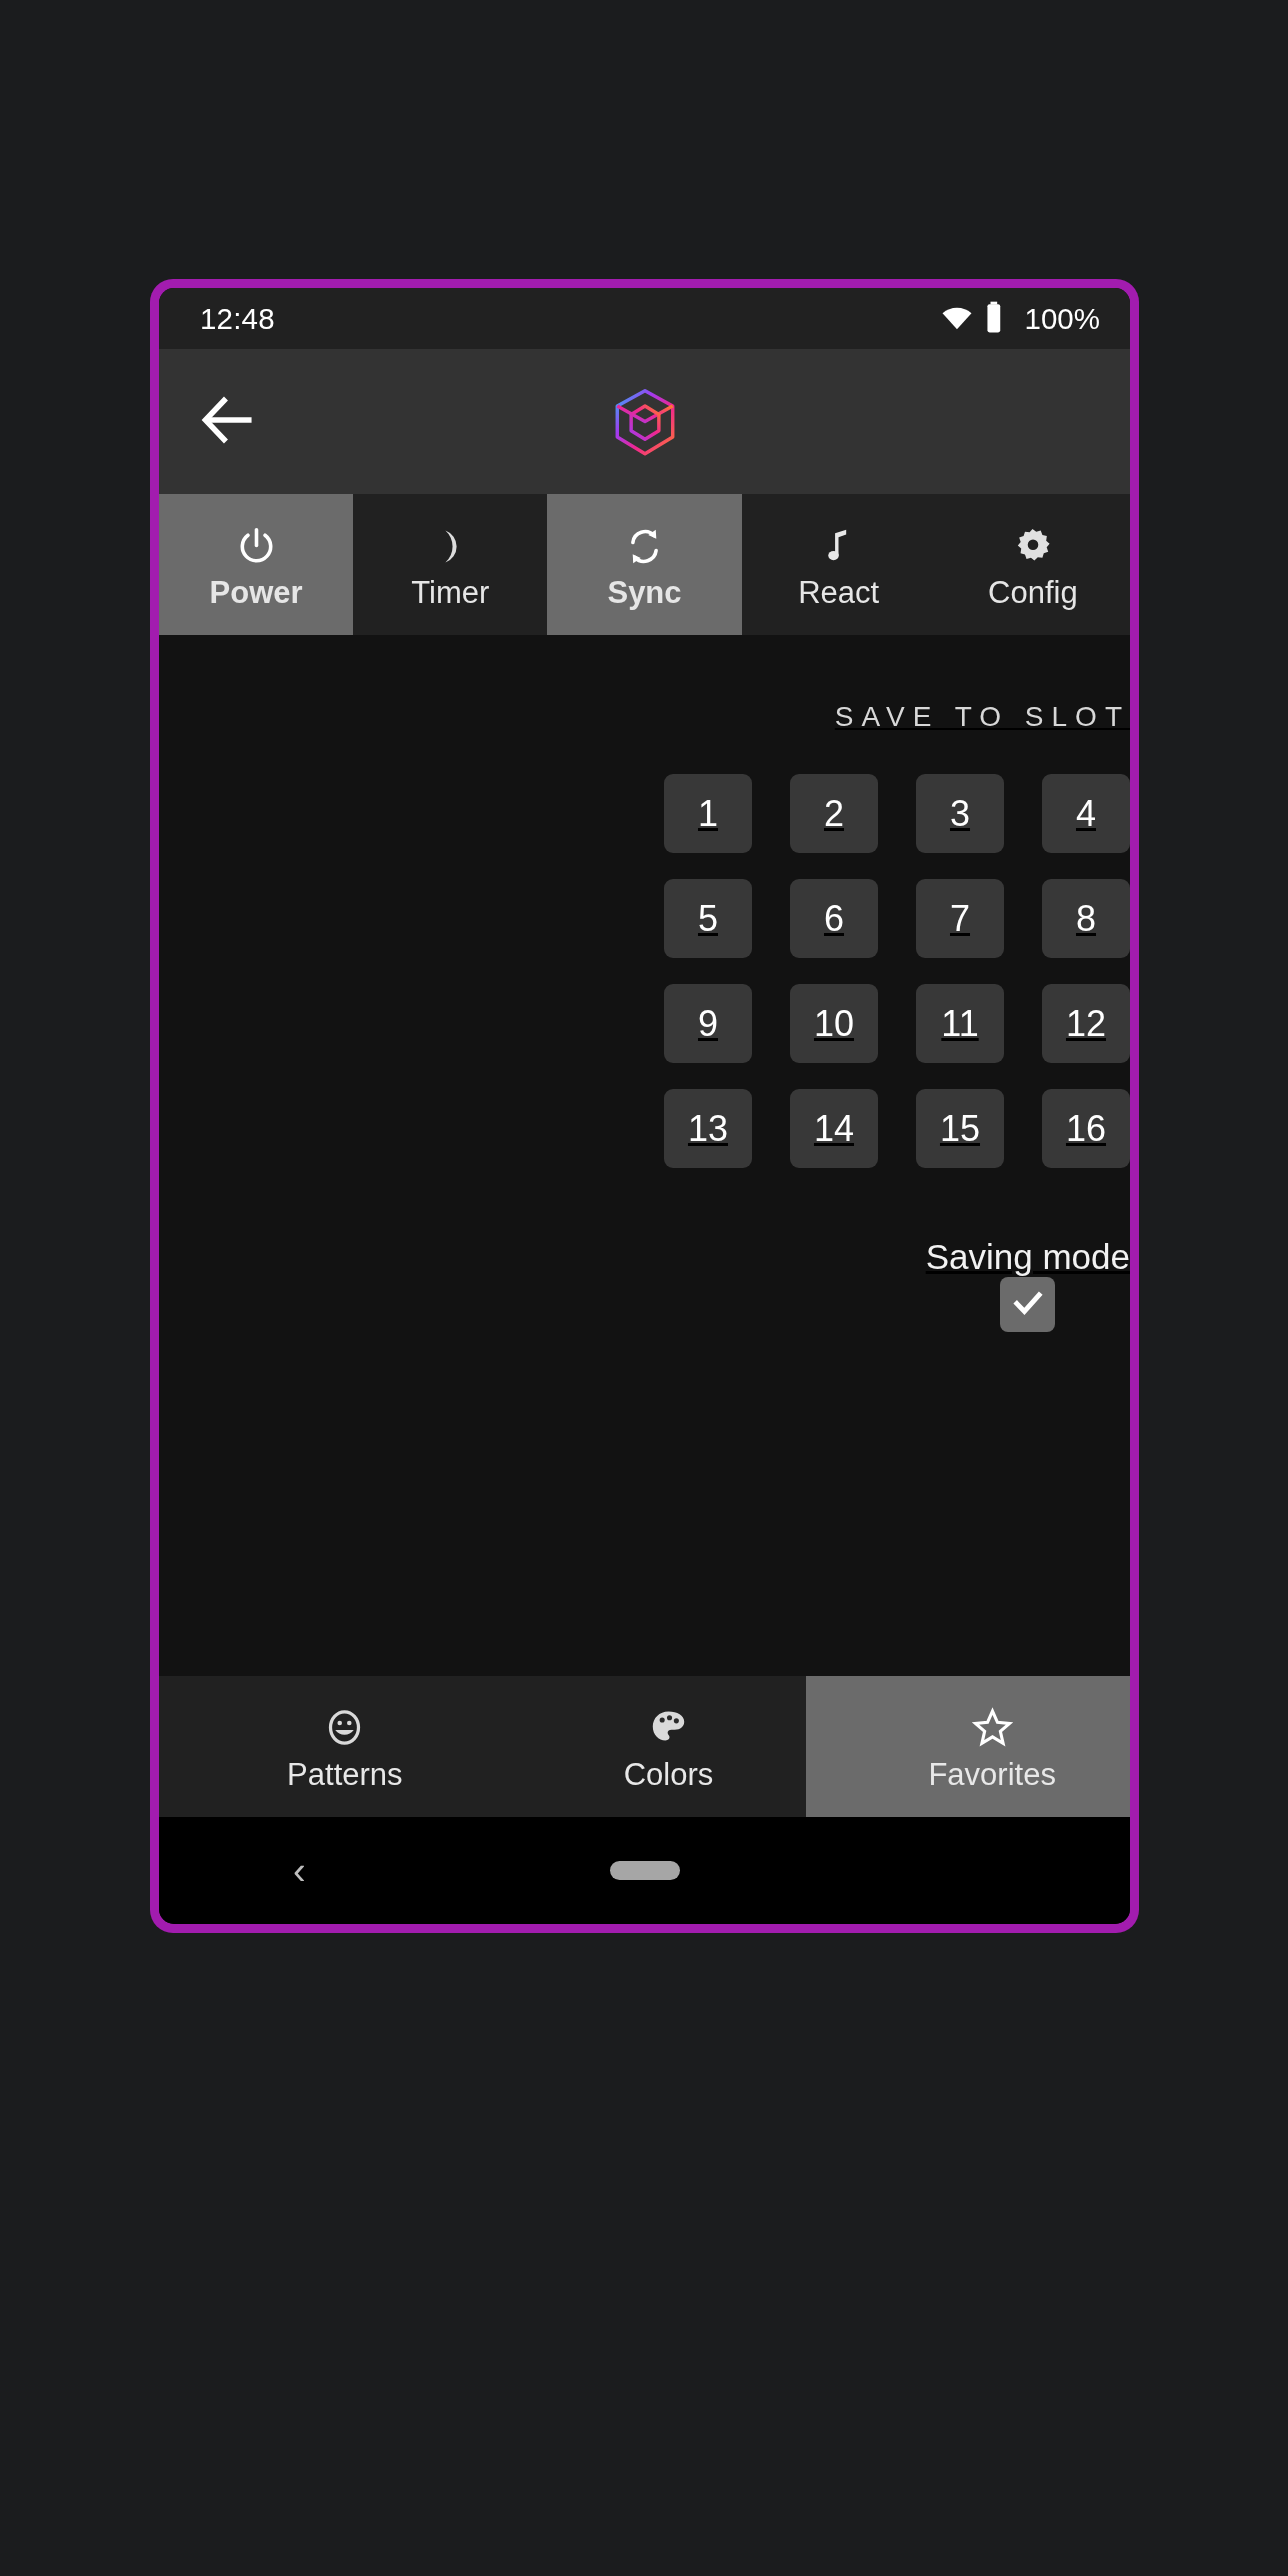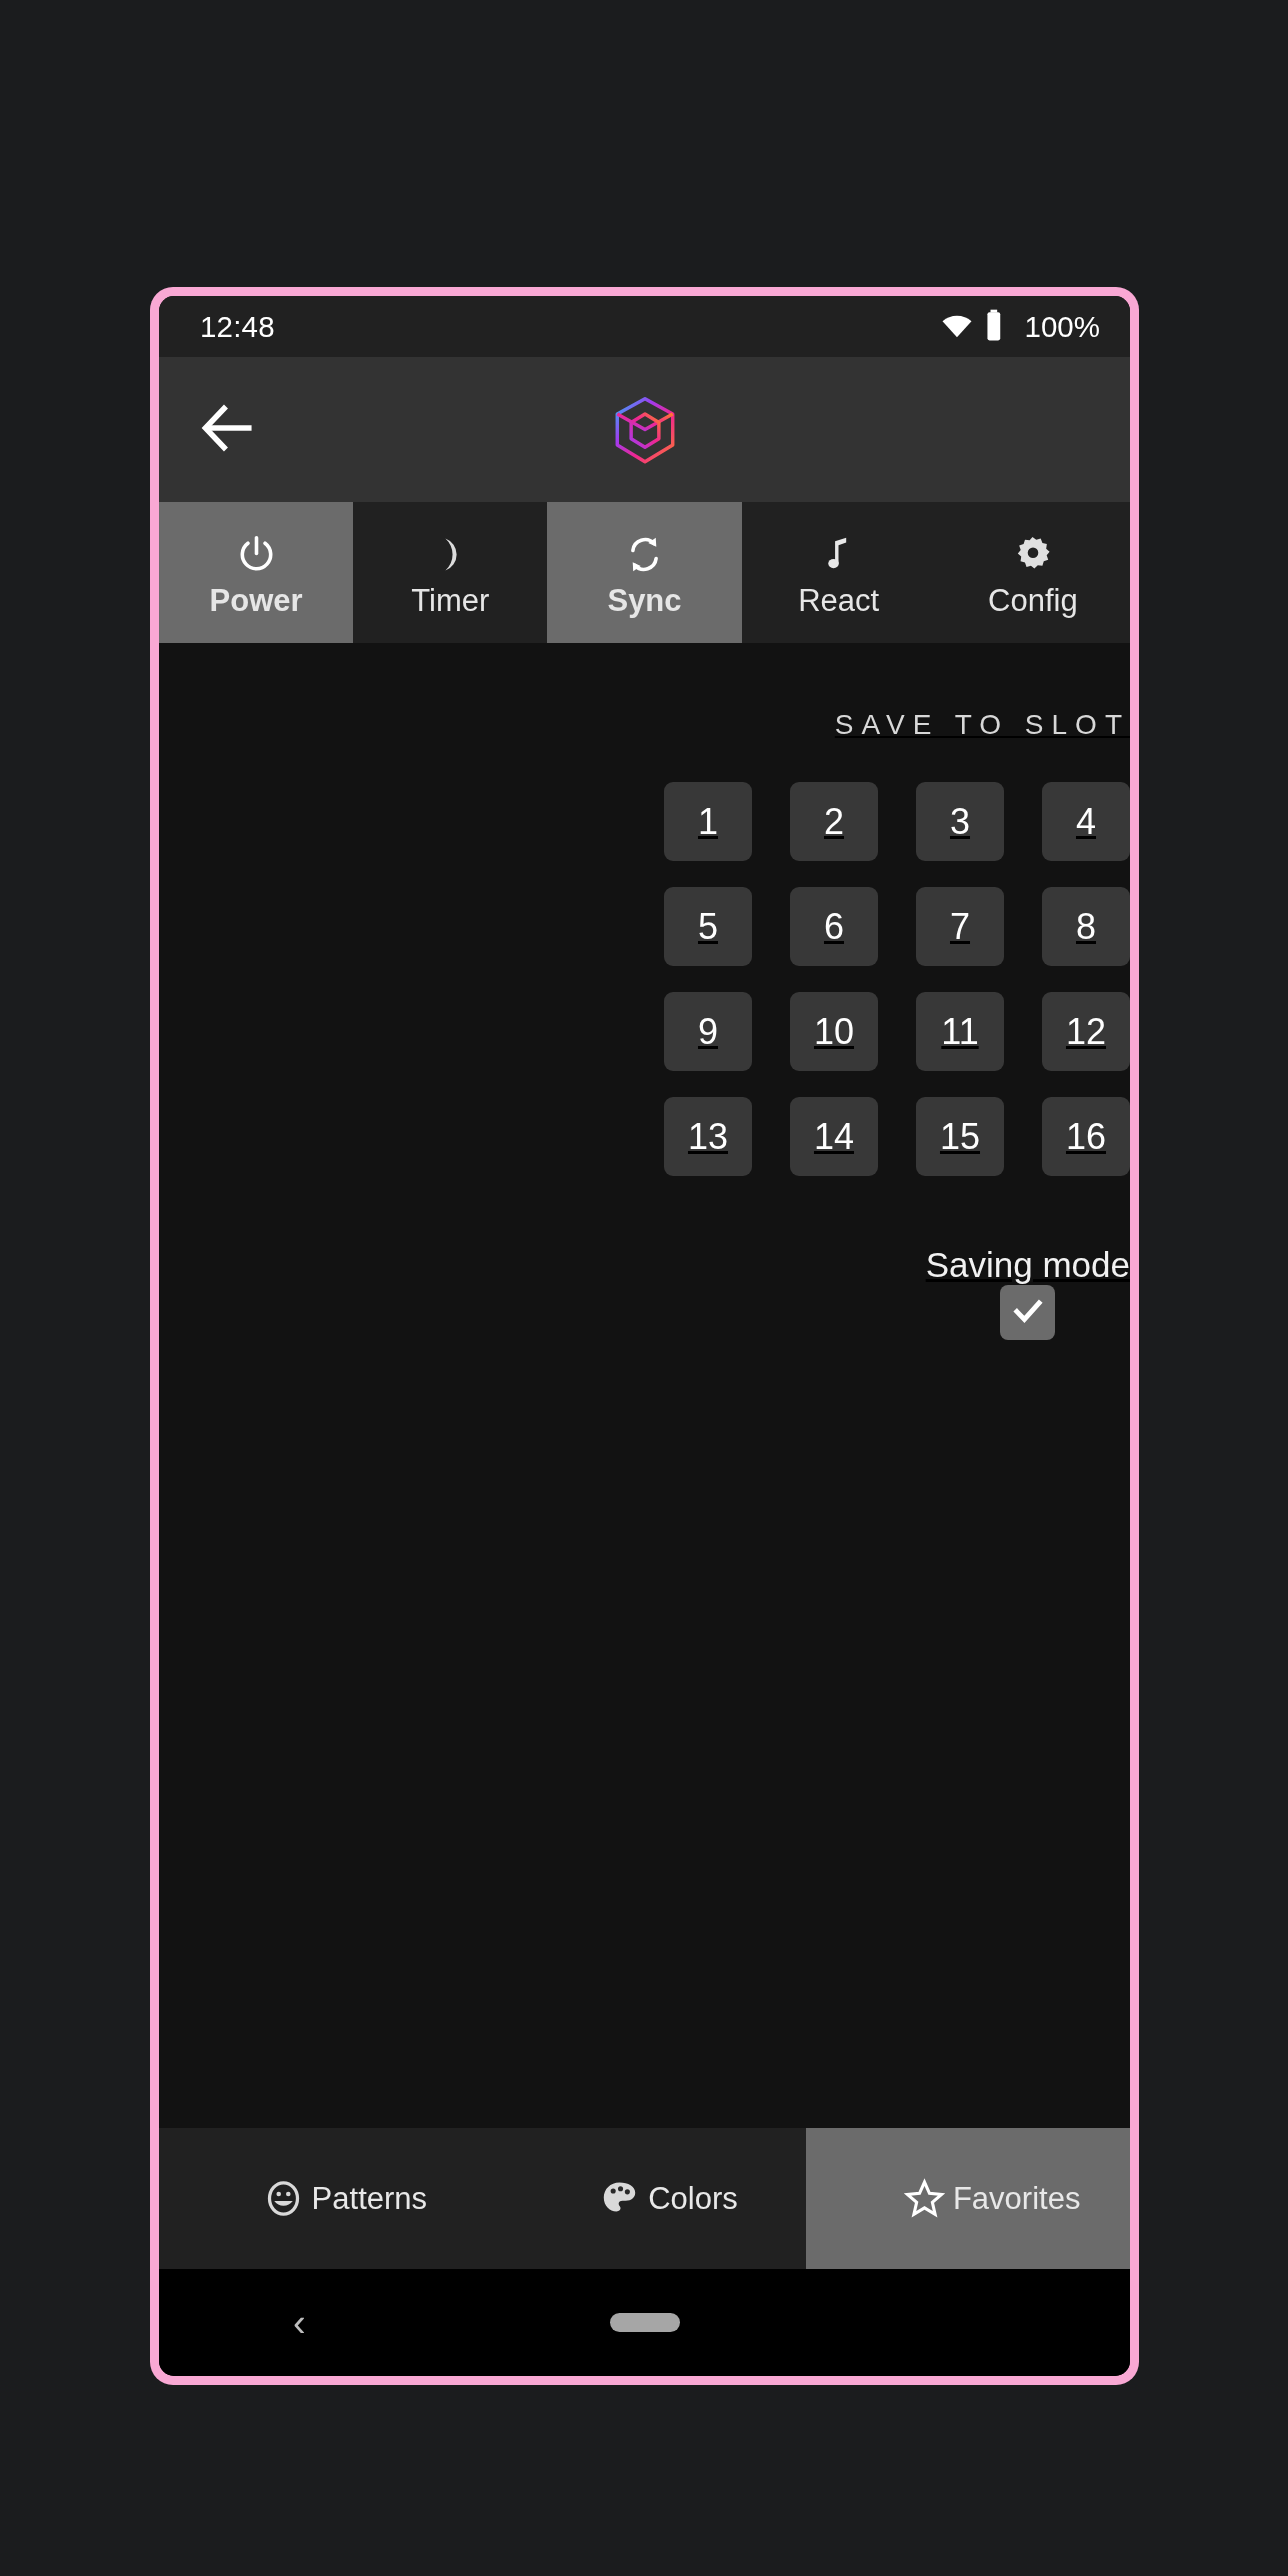--- a/index.html
+++ b/index.html
@@ -9,24 +9,24 @@
     height: 2576px;
     background: #1b1c1e;
     font-family: "Liberation Sans", sans-serif;
     overflow: hidden;
   }
 
   
   #phone-frame {
     position: absolute;
     left: 150px;
-    top: 287px;
+    top: 279px;
     width: 989px;
-    height: 2098px;
-    background: #f9a8d4;
+    height: 1654px;
+    background: #a21caf;
     border-radius: 23px;
     padding: 9px;
   }
   #phone-screen {
     width: 100%;
     height: 100%;
     background: #121212;
     border-radius: 15px;
     overflow: hidden;
     display: flex;
@@ -181,21 +181,21 @@
   
   #bottom-nav {
     height: 141px;
     display: flex;
     flex: 0 0 auto;
     background: #212121;
   }
   .bottom-nav-item {
     flex: 1;
     display: flex;
-    flex-direction: row;
+    flex-direction: column;
     align-items: center;
     justify-content: center;
     gap: 8px;
     background: #212121;
     cursor: pointer;
     padding-left: 48px;
   }
   .bottom-nav-item.active { background: #6b6b6b; }
   .bottom-nav-item .nav-icon {
     height: 47px;

